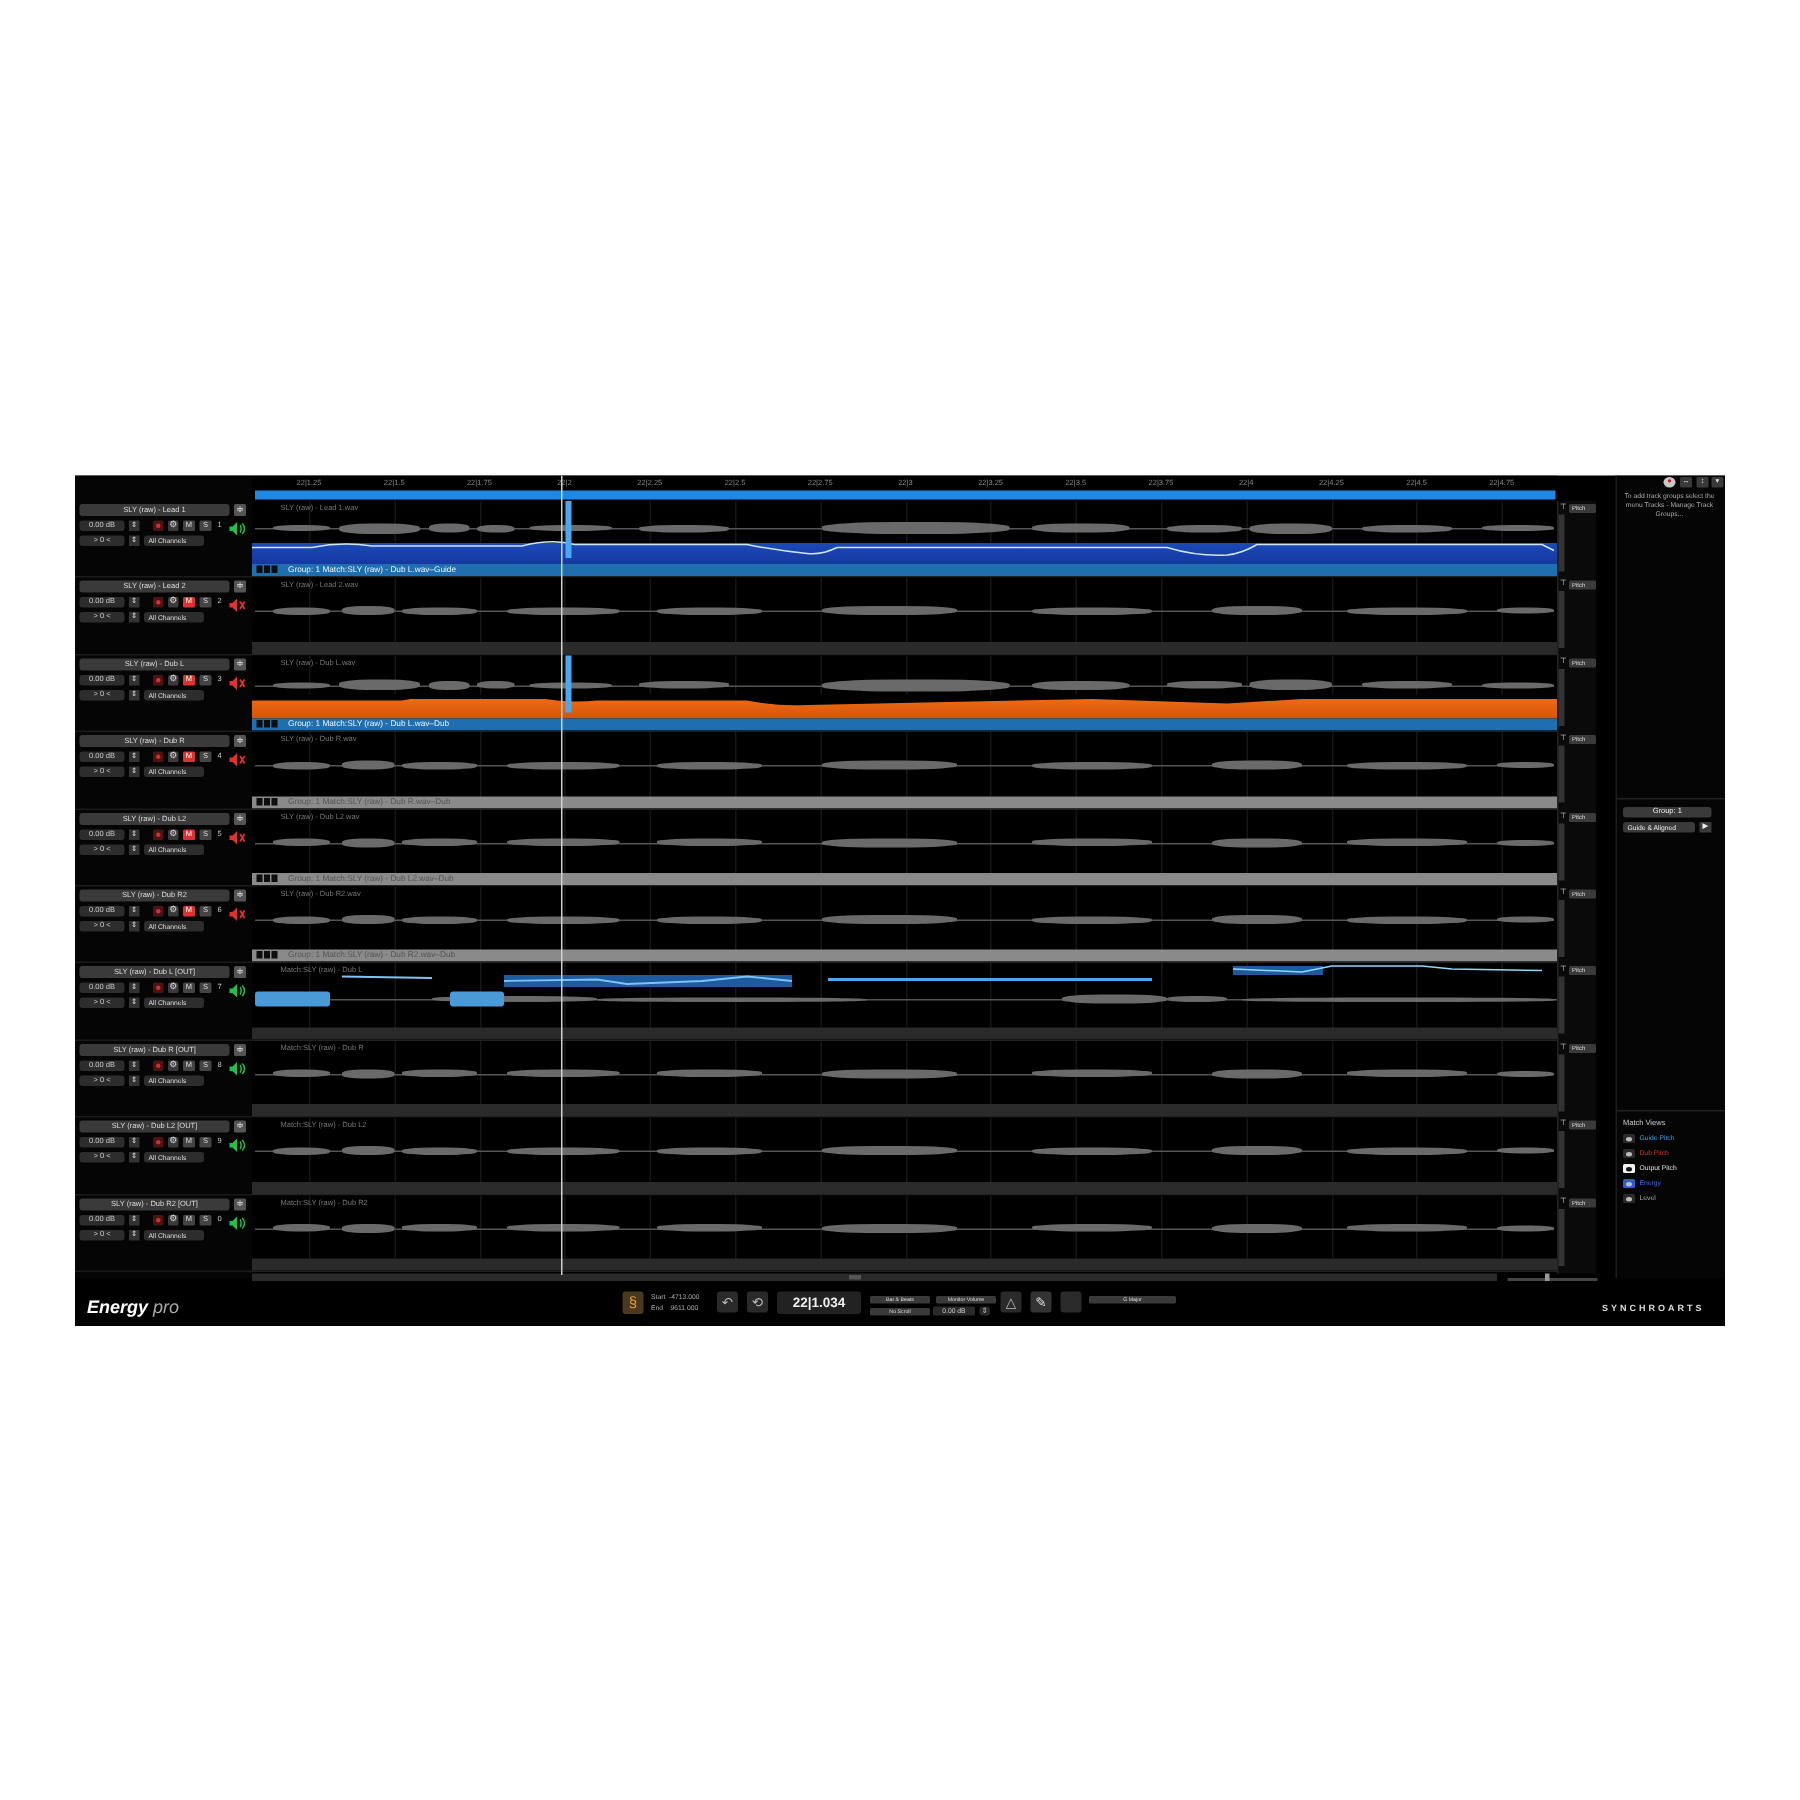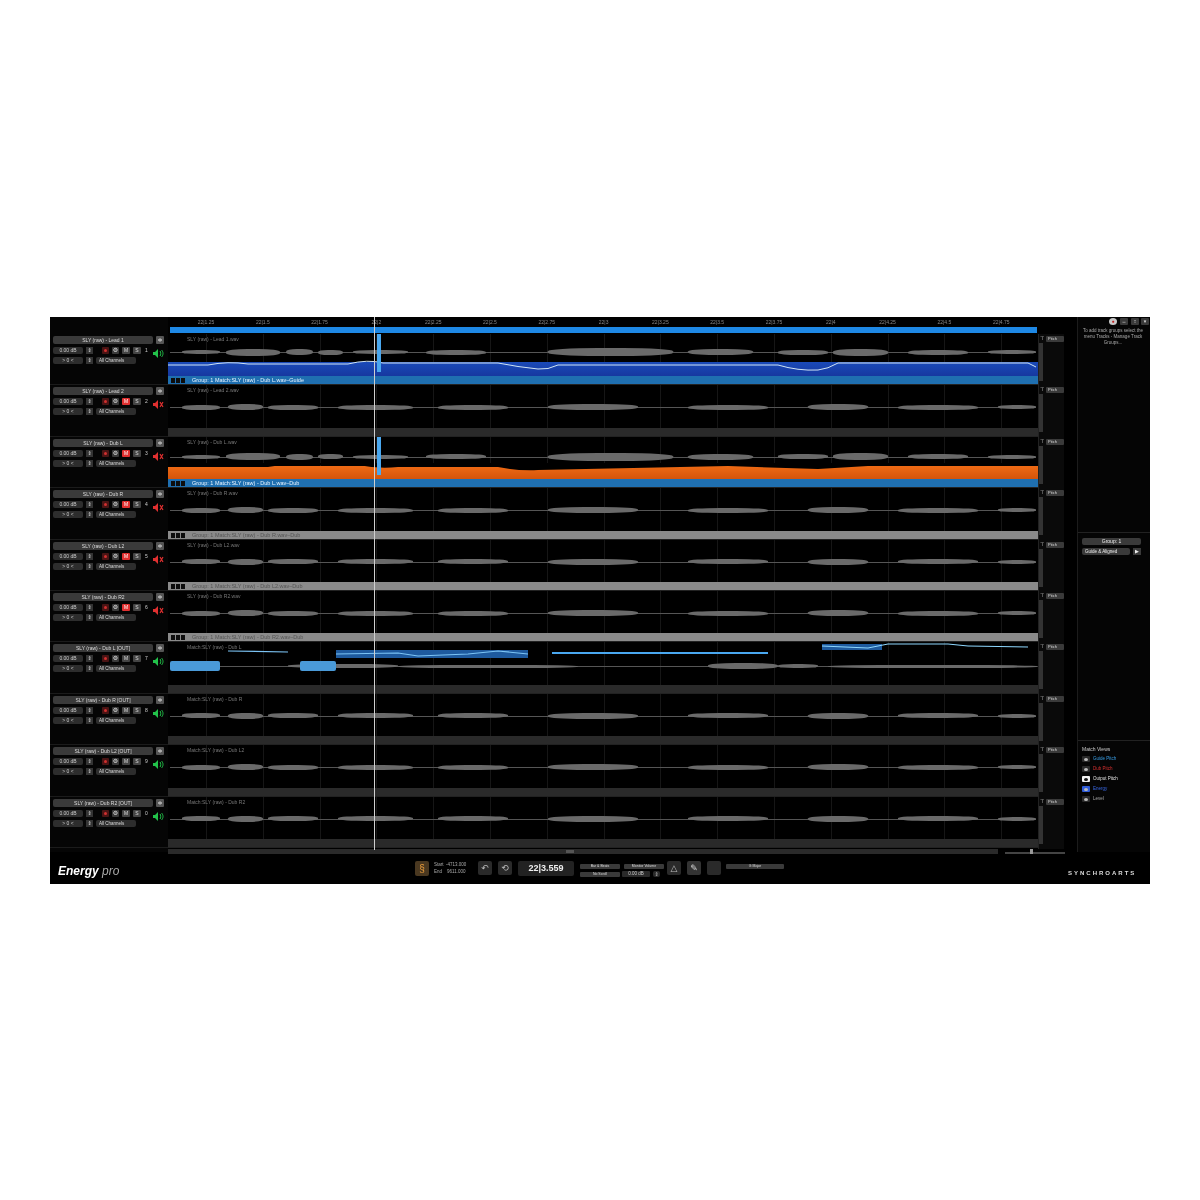--- a/index.html
+++ b/index.html
@@ -700,21 +700,21 @@
   <div id="bottom-bar">
     <div class="logo"><b>Energy</b> <i>pro</i></div>
 
     <div class="loop-icon">§</div>
     <div class="range-lbl" style="top:8px;"><span>Start</span>&nbsp;&nbsp;<span>-4713.000</span></div>
     <div class="range-lbl" style="top:15px;"><span>End</span>&nbsp;&nbsp;&nbsp;&nbsp;<span>9611.000</span></div>
 
     <div class="bb-btn" style="left:428px;">↶</div>
     <div class="bb-btn" style="left:448px;">⟲</div>
 
-    <div class="counter">22|3.559</div>
+    <div class="counter">22|1.034</div>
 
     <div class="bb-sel" style="left:530px;top:10px;width:40px;">Bar &amp; Beats</div>
     <div class="bb-sel" style="left:530px;top:18px;width:40px;">No Scroll</div>
     <div class="bb-sel" style="left:574px;top:10px;width:40px;">Monitor Volume</div>
     <div class="bb-db">0.00 dB</div>
     <div class="bb-btn" style="left:603px;top:17px;width:7px;height:6px;font-size:5px;line-height:6px;">⇕</div>
 
     <div class="bb-btn" style="left:617px;">△</div>
     <div class="bb-btn" style="left:637px;background:#333;color:#ddd;">✎</div>
     <div class="bb-btn" style="left:657px;"></div>

